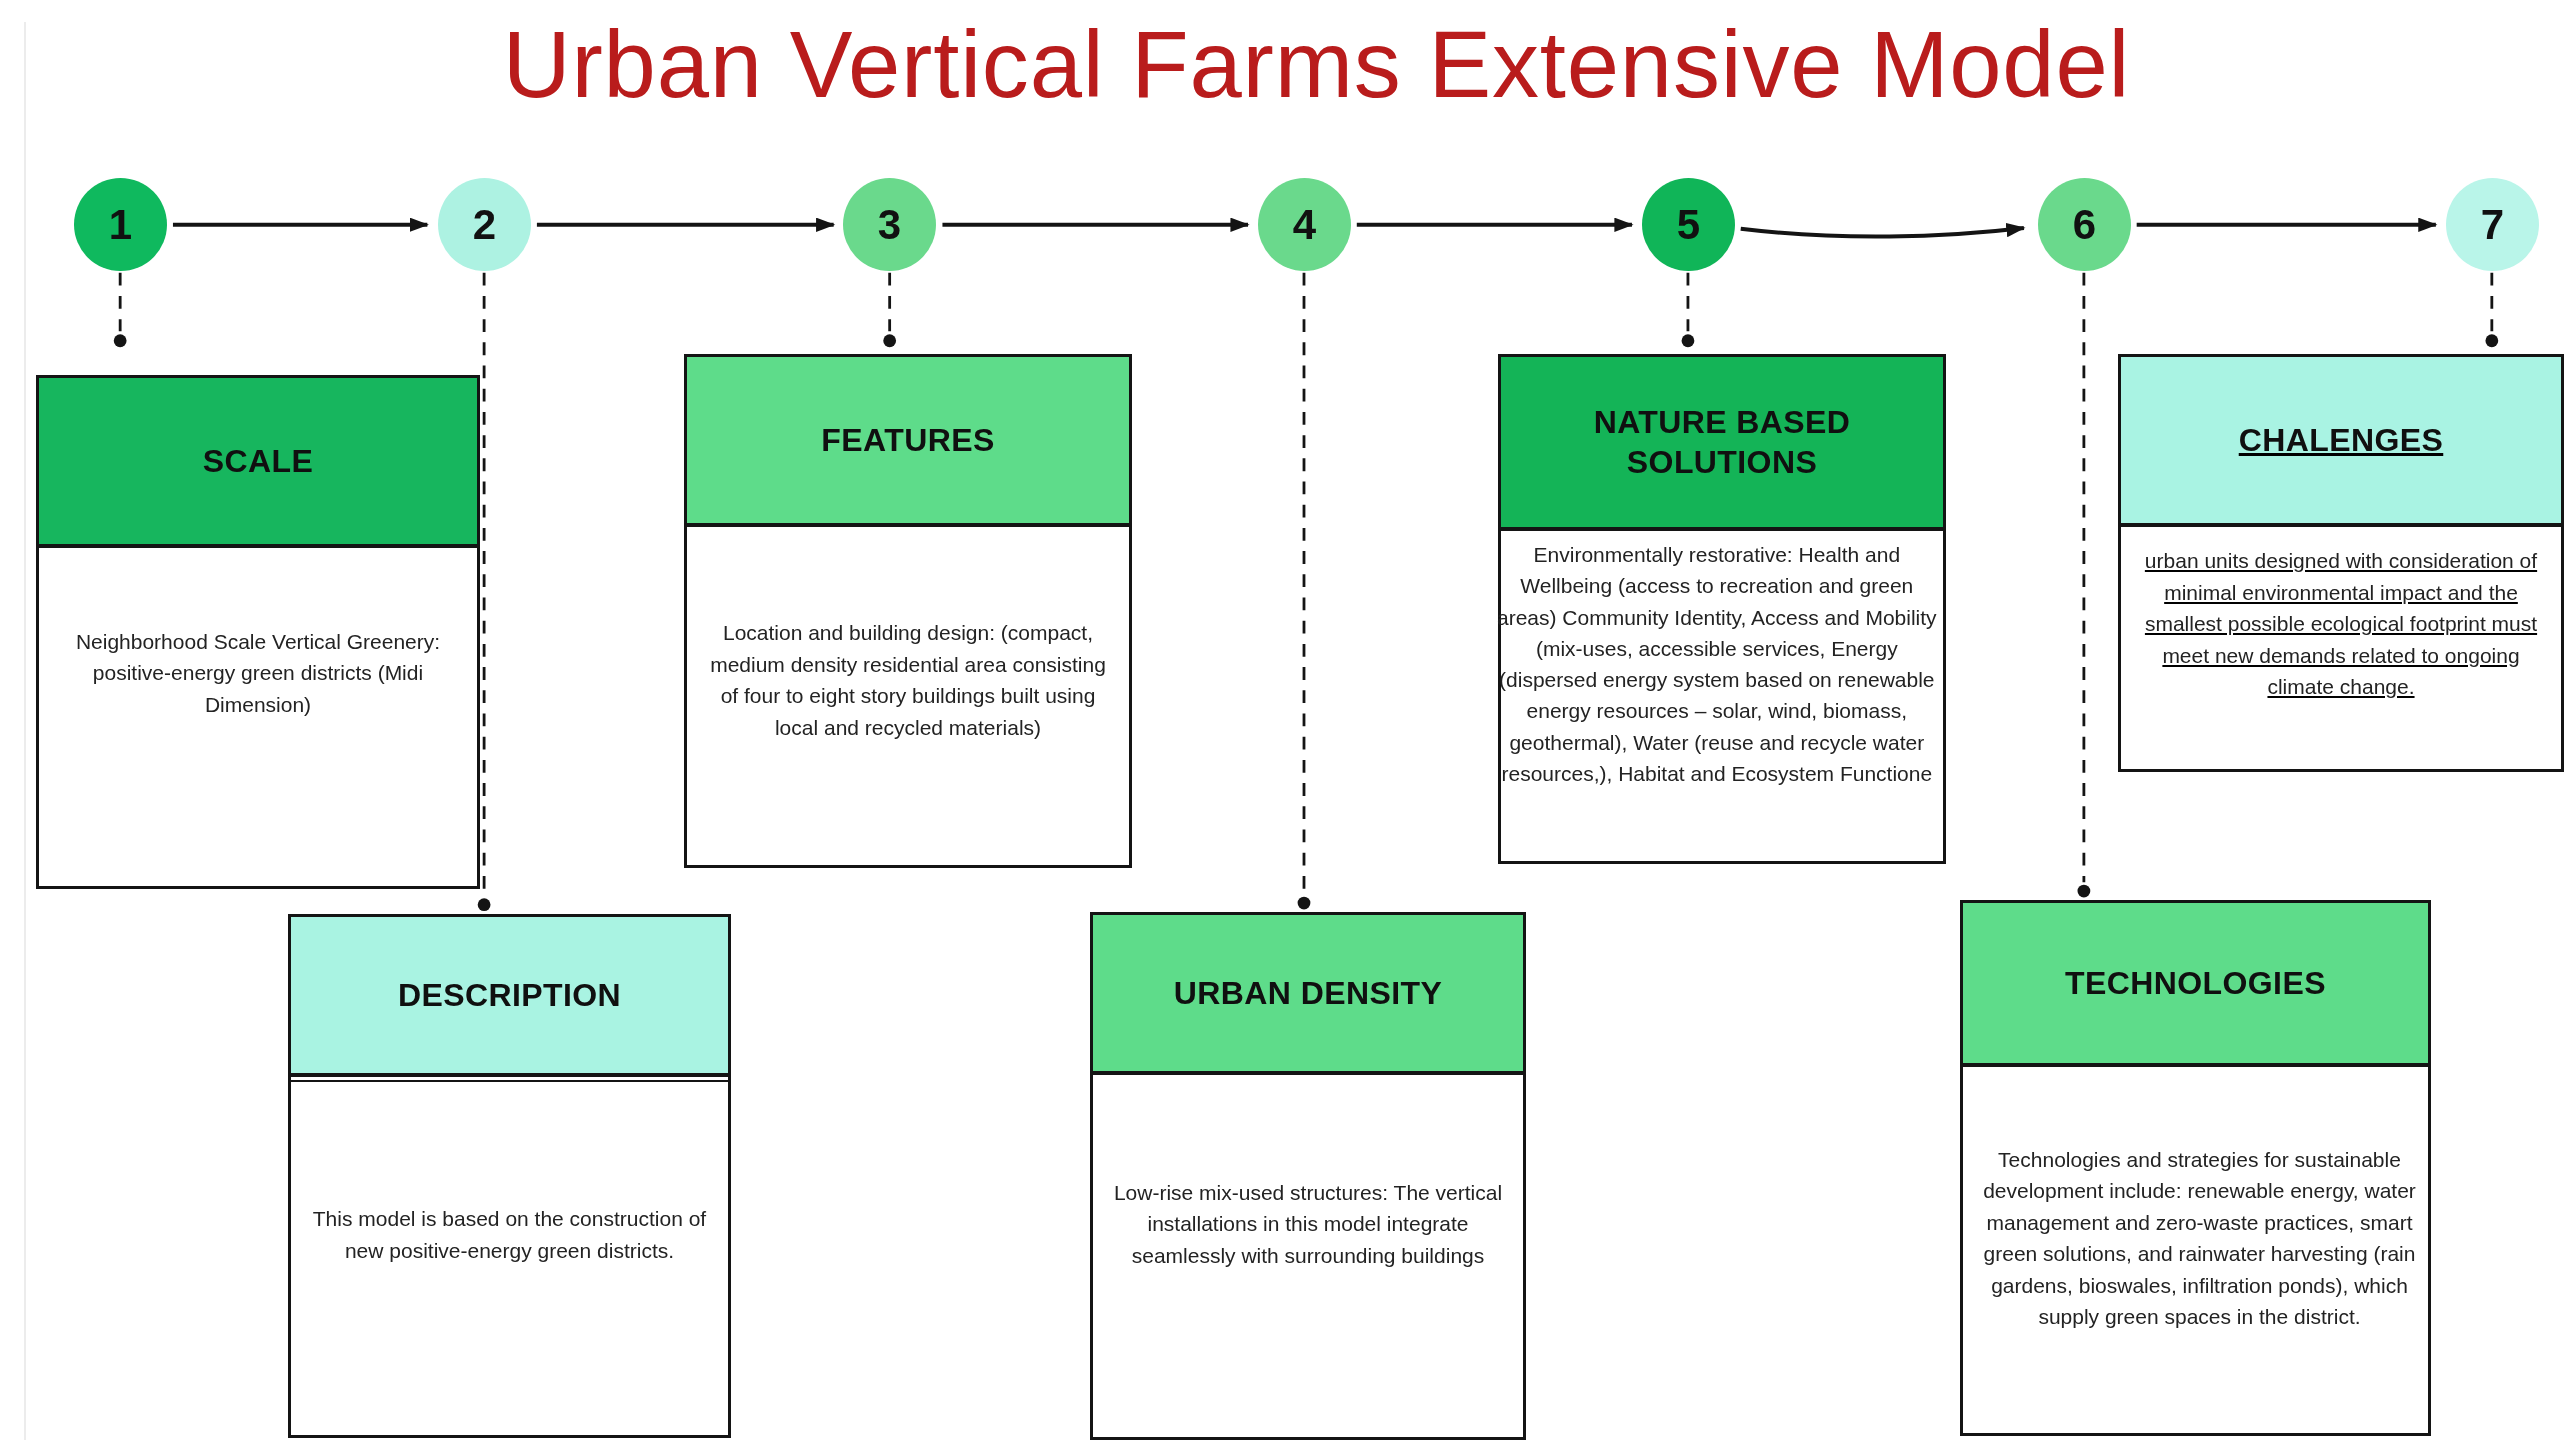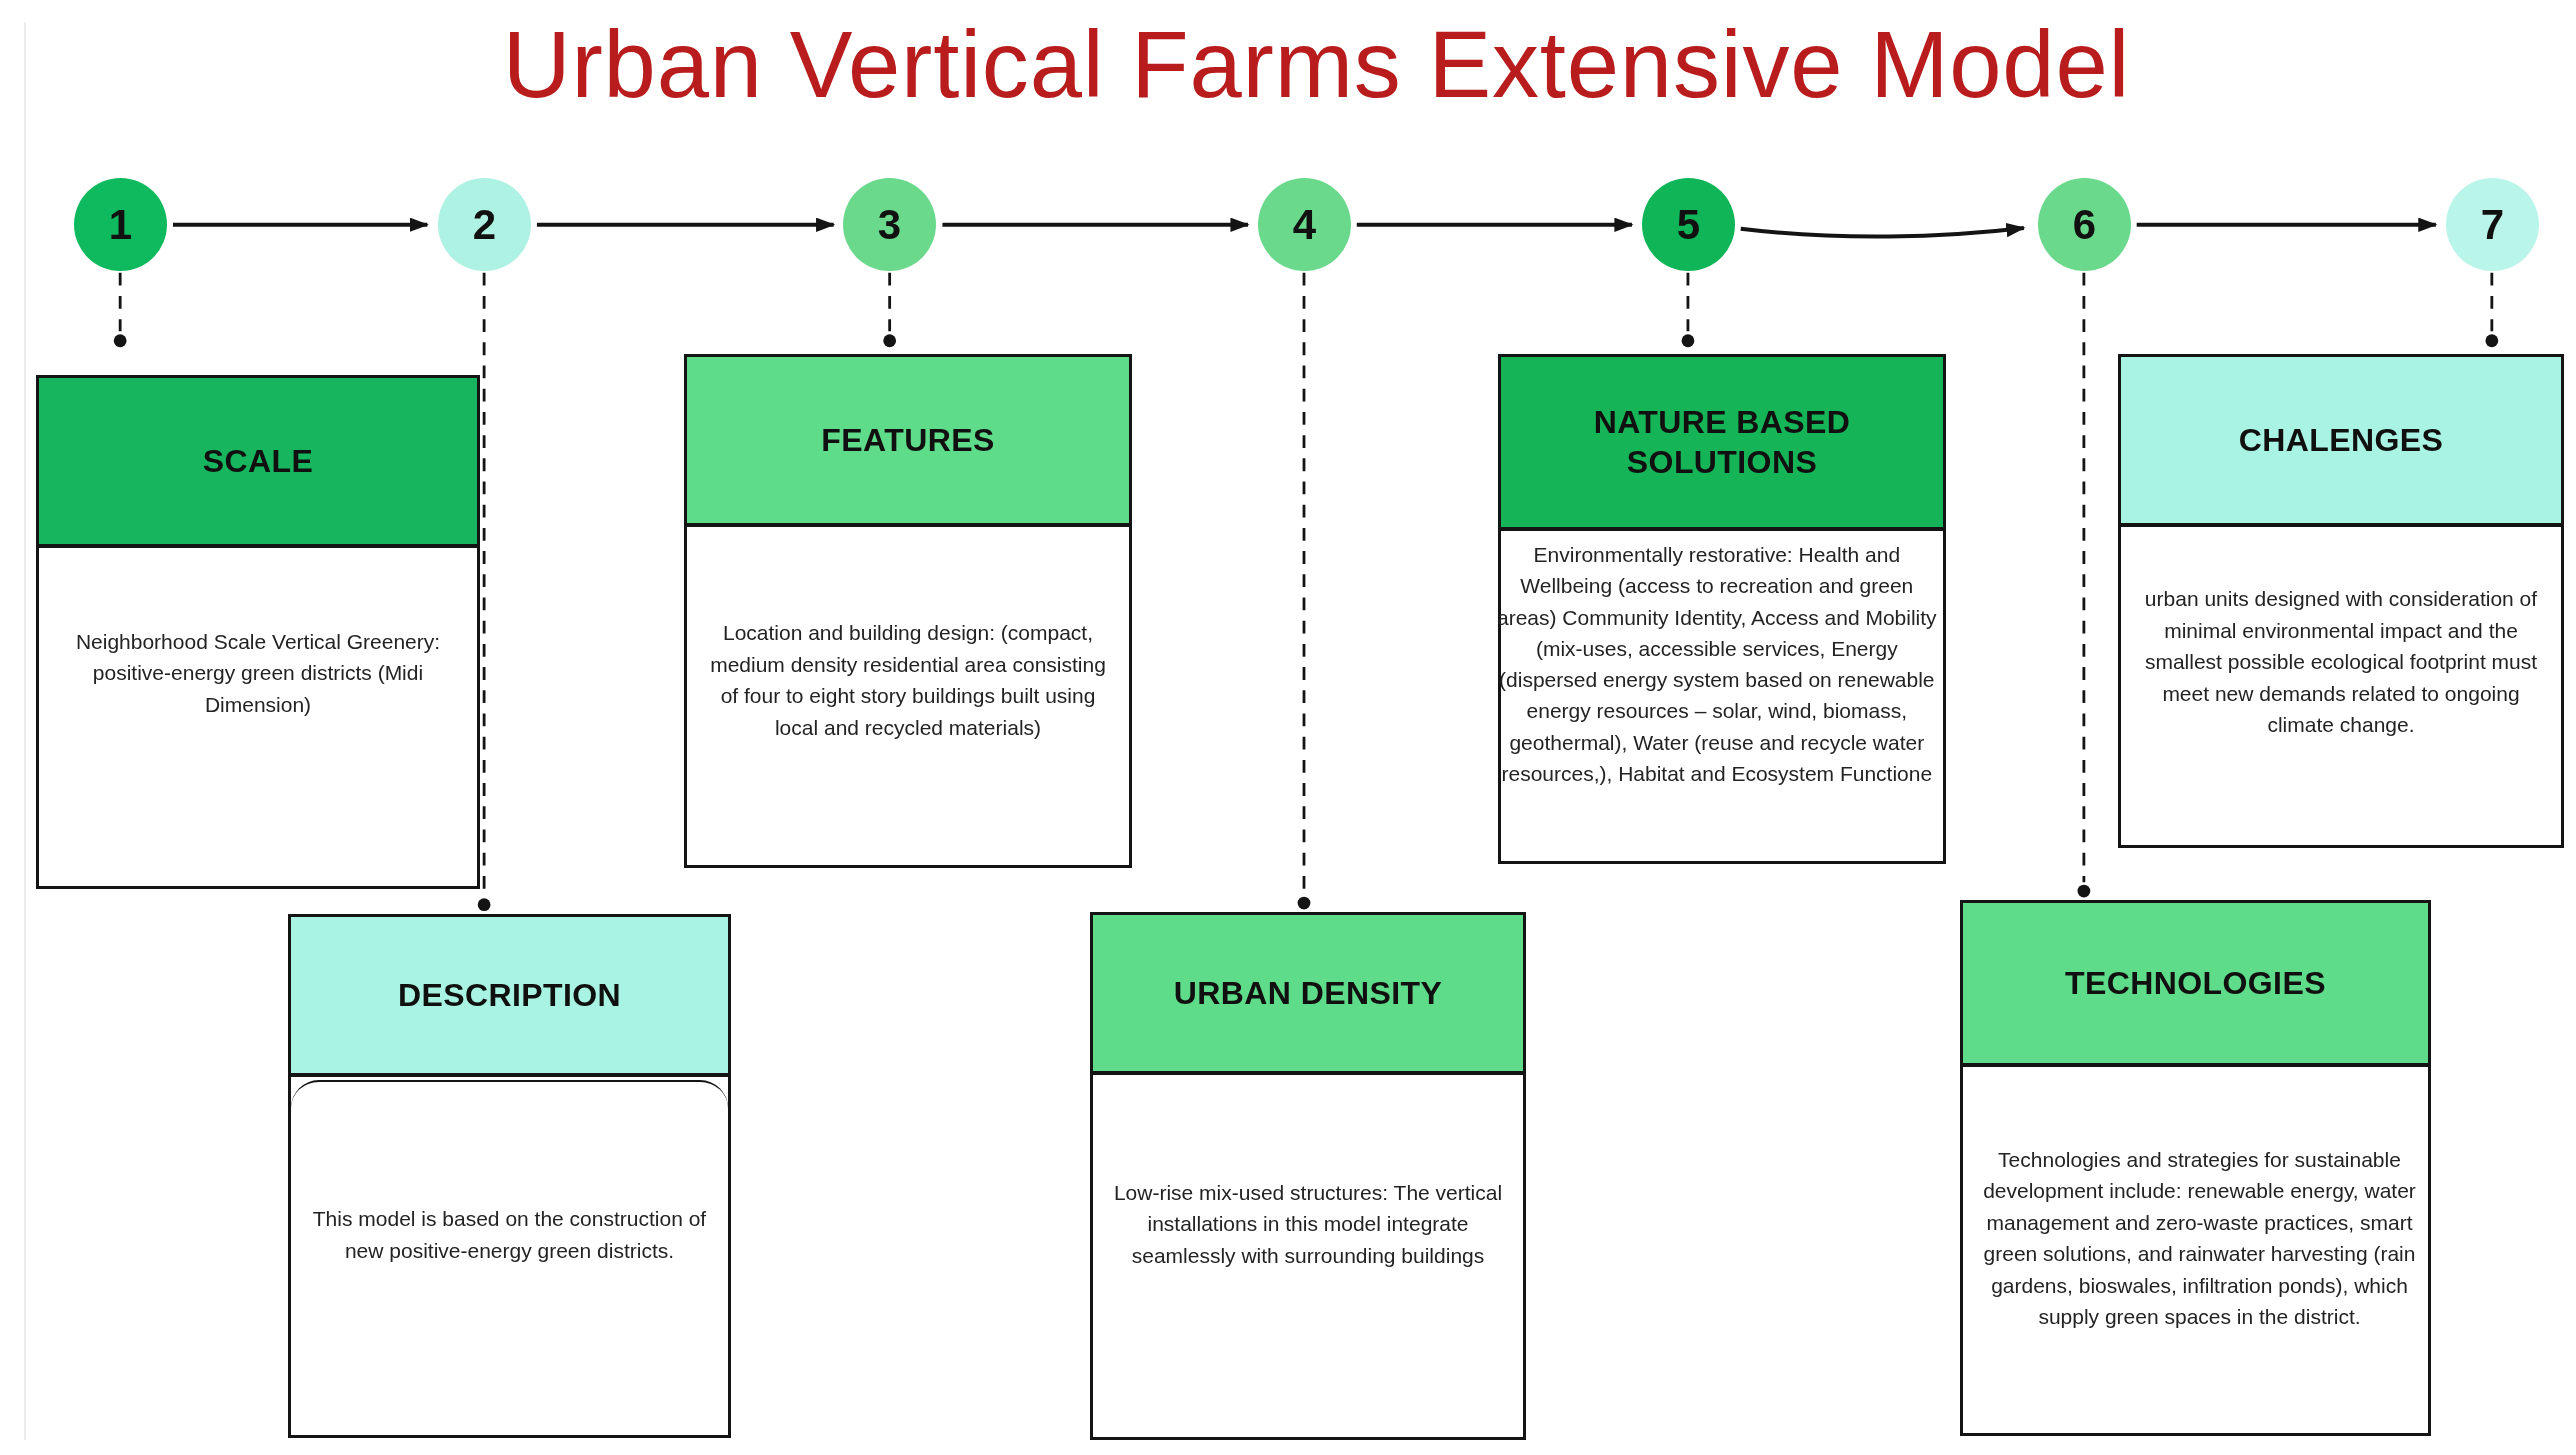--- a/index.html
+++ b/index.html
@@ -18,21 +18,21 @@
        display:flex;flex-direction:column;}
   .box-header{border-bottom:4px solid #141414;display:flex;align-items:center;justify-content:center;
               box-sizing:border-box;padding:0 11.2px;}
   .box-header span{font-size:32px;font-weight:700;color:#101010;text-align:center;
                    letter-spacing:0.4px;line-height:1.25;}
   .box-body{flex:1;display:flex;align-items:center;justify-content:center;box-sizing:border-box;
             padding:0 19px;}
   .box-body p{margin:0;font-size:21px;line-height:1.5;color:#232323;text-align:center;}
   .box-nbs .box-body{align-items:flex-start;padding:8px 0 0 0;}
   .box-nbs .box-body p{width:calc(100% + 21px);margin-left:-10.4px;line-height:1.49;}
-  .double-rule .box-body{border-top:2.4px solid #141414;margin-top:3.2px;border-radius:28px;}
+  .double-rule .box-body{border-top:2.4px solid #141414;margin-top:3.2px;}
 </style>
 </head>
 <body>
 
 <div class="canvas">
 
   <div class="frame-left"></div>
 
   <h1 class="title">Urban Vertical Farms Extensive Model</h1>
 
@@ -108,21 +108,21 @@
 
   <div class="box box-nbs" style="left:1498px;top:354px;width:448px;height:510px;">
     <div class="box-header" style="height: 174px; background-color: rgb(20, 180, 87);">
       <span>NATURE BASED SOLUTIONS</span>
     </div>
     <div class="box-body">
       <p>Environmentally restorative: Health and Wellbeing (access to recreation and green areas) Community Identity, Access and Mobility (mix-uses, accessible services, Energy (dispersed energy system based on renewable energy resources – solar, wind, biomass, geothermal), Water (reuse and recycle water resources,), Habitat and Ecosystem Functione</p>
     </div>
   </div>
 
-  <div class="box" style="left:2118px;top:354px;width:446px;height:494px;">
+  <div class="box" style="left:2118px;top:354px;width:446px;height:418px;text-decoration:underline;">
     <div class="box-header" style="height: 170px; background-color: rgb(169, 243, 227);">
       <span>CHALENGES</span>
     </div>
     <div class="box-body" style="padding-bottom:48px;">
       <p>urban units designed with consideration of minimal environmental impact and the smallest possible ecological footprint must meet new demands related to ongoing climate change.</p>
     </div>
   </div>
 
   <div class="box double-rule" style="left:288px;top:914px;width:443px;height:524px;">
     <div class="box-header" style="height: 160px; background-color: rgb(169, 243, 226);">

